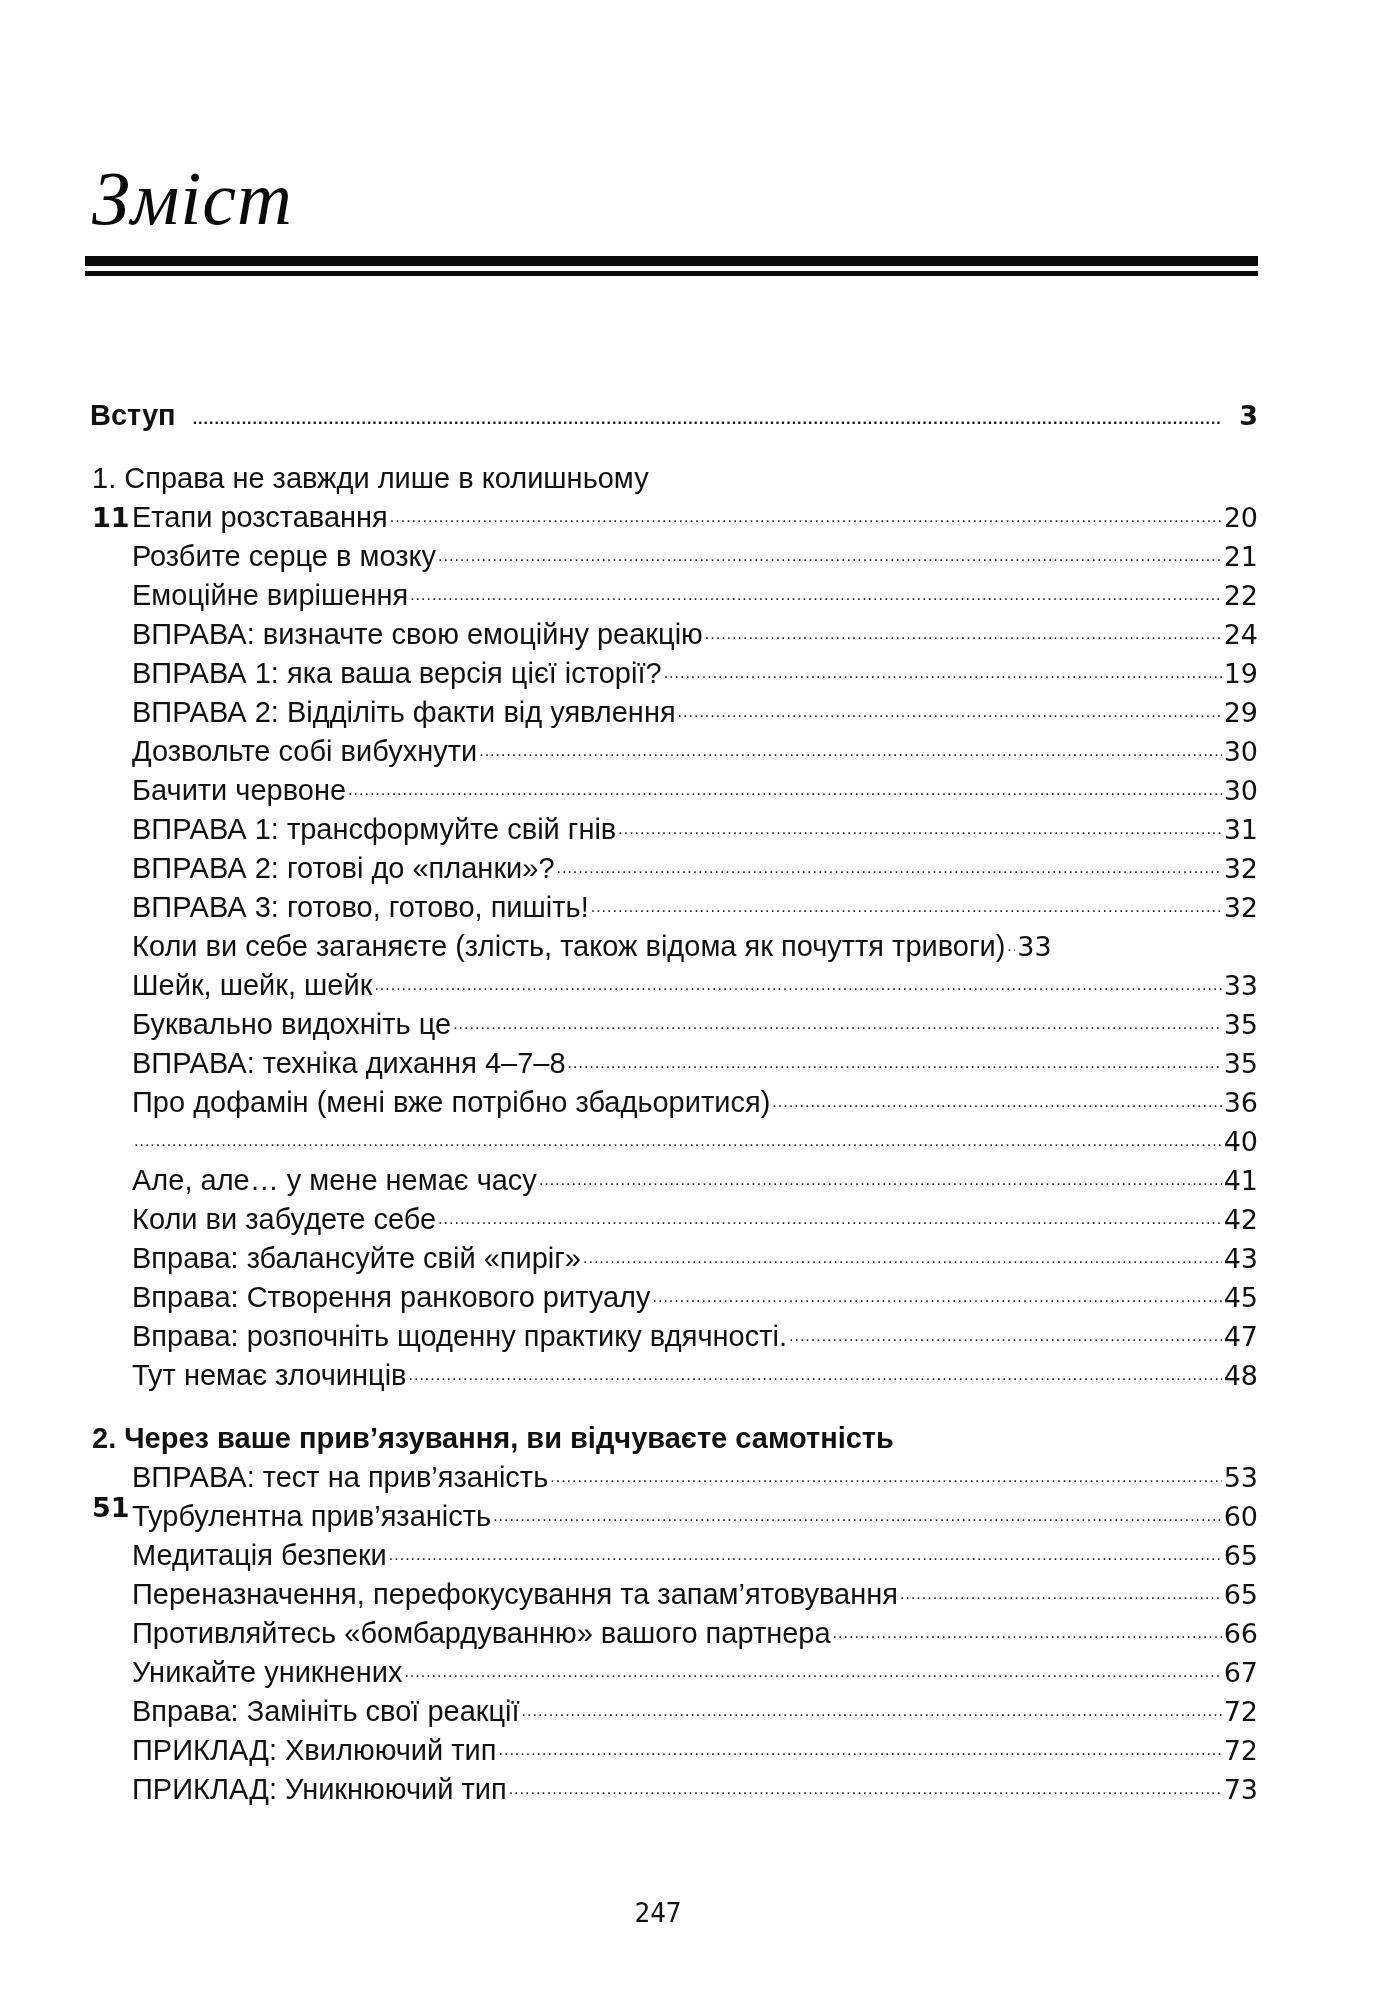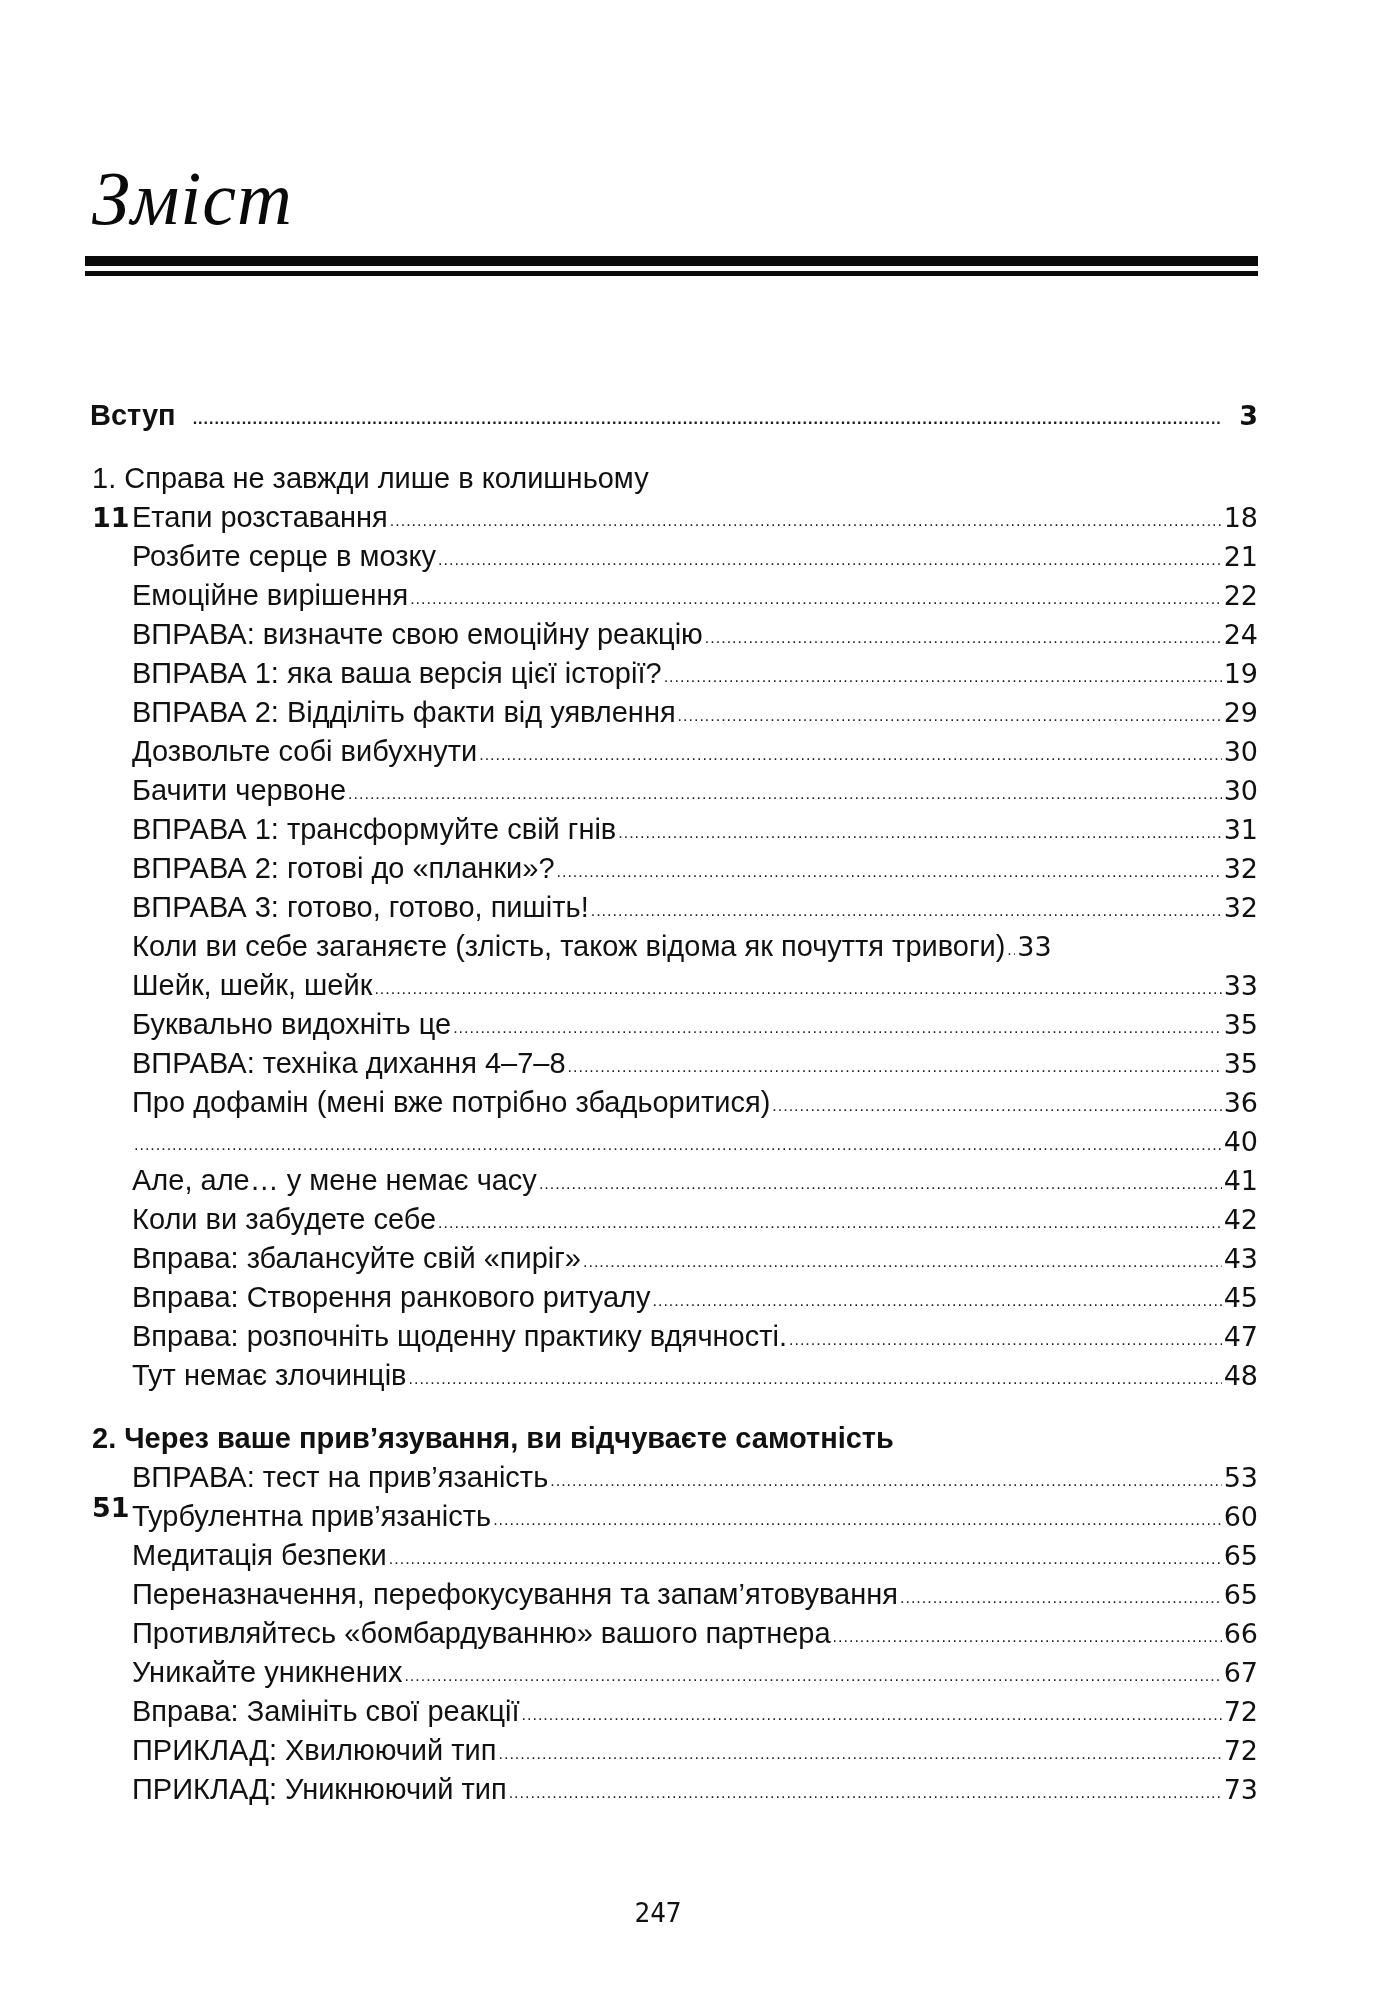--- a/index.html
+++ b/index.html
@@ -47,21 +47,21 @@
     list-style: none;
   }
   .toc-row {
     display: flex;
     align-items: baseline;
     height: 39px;
     line-height: 39px;
     font-size: 29px;
     white-space: nowrap;
   }
-  .toc-row.sub { padding-left: 42px; }
+  .toc-row.sub { padding-left: 42px; align-items: center; }
   .toc-row.chapter { font-weight: normal; }
   .toc-row.bold { font-weight: bold; gap: 15px; }
   .toc-row.gap-before { margin-top: 24px; flex-direction: column; }
   .toc-row .label { flex: 0 0 auto; }
   .toc-row .leader {
     flex: 1 1 auto;
     overflow: hidden;
     margin: 0 2px;
     font-size: 16px;
     letter-spacing: 1px;
@@ -106,21 +106,21 @@
     <span class="page">3</span>
   </li>
 <li class="toc-row chapter gap-before chapter-bold-page">
       <span class="label">1. Справа не завжди лише  в колишньому</span>
       <span class="leader"></span>
       <span class="page">11</span>
     </li>
     <li class="toc-row sub">
       <span class="label">Етапи розставання</span>
       <span class="leader"></span>
-      <span class="page">18</span>
+      <span class="page">20</span>
     </li>
     <li class="toc-row sub">
       <span class="label">Розбите серце в мозку</span>
       <span class="leader"></span>
       <span class="page">21</span>
     </li>
     <li class="toc-row sub">
       <span class="label">Емоційне вирішення</span>
       <span class="leader"></span>
       <span class="page">22</span>

